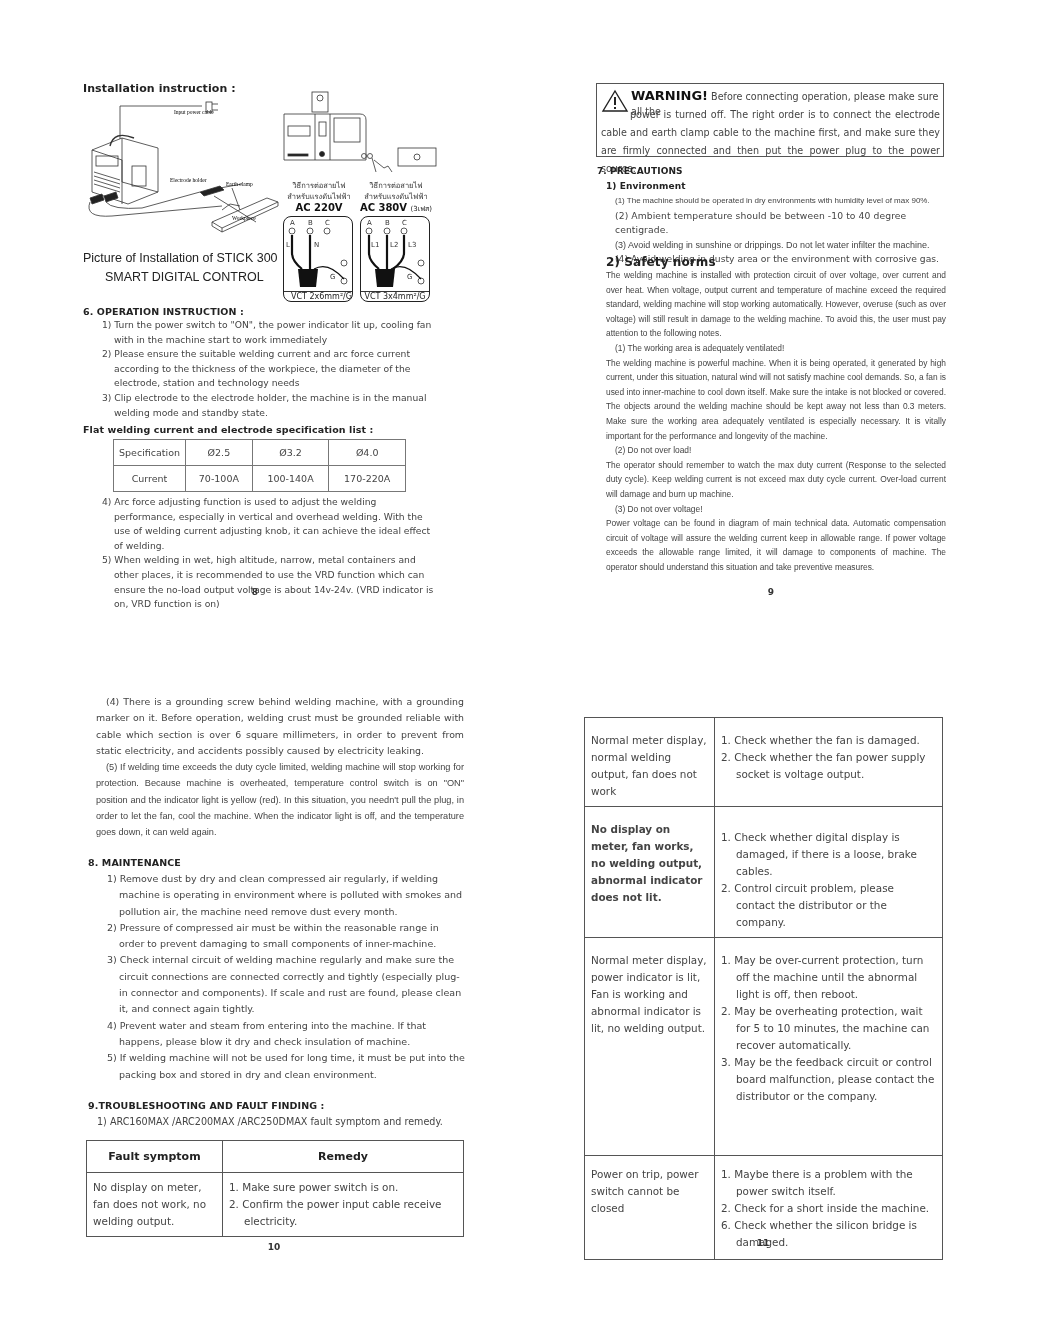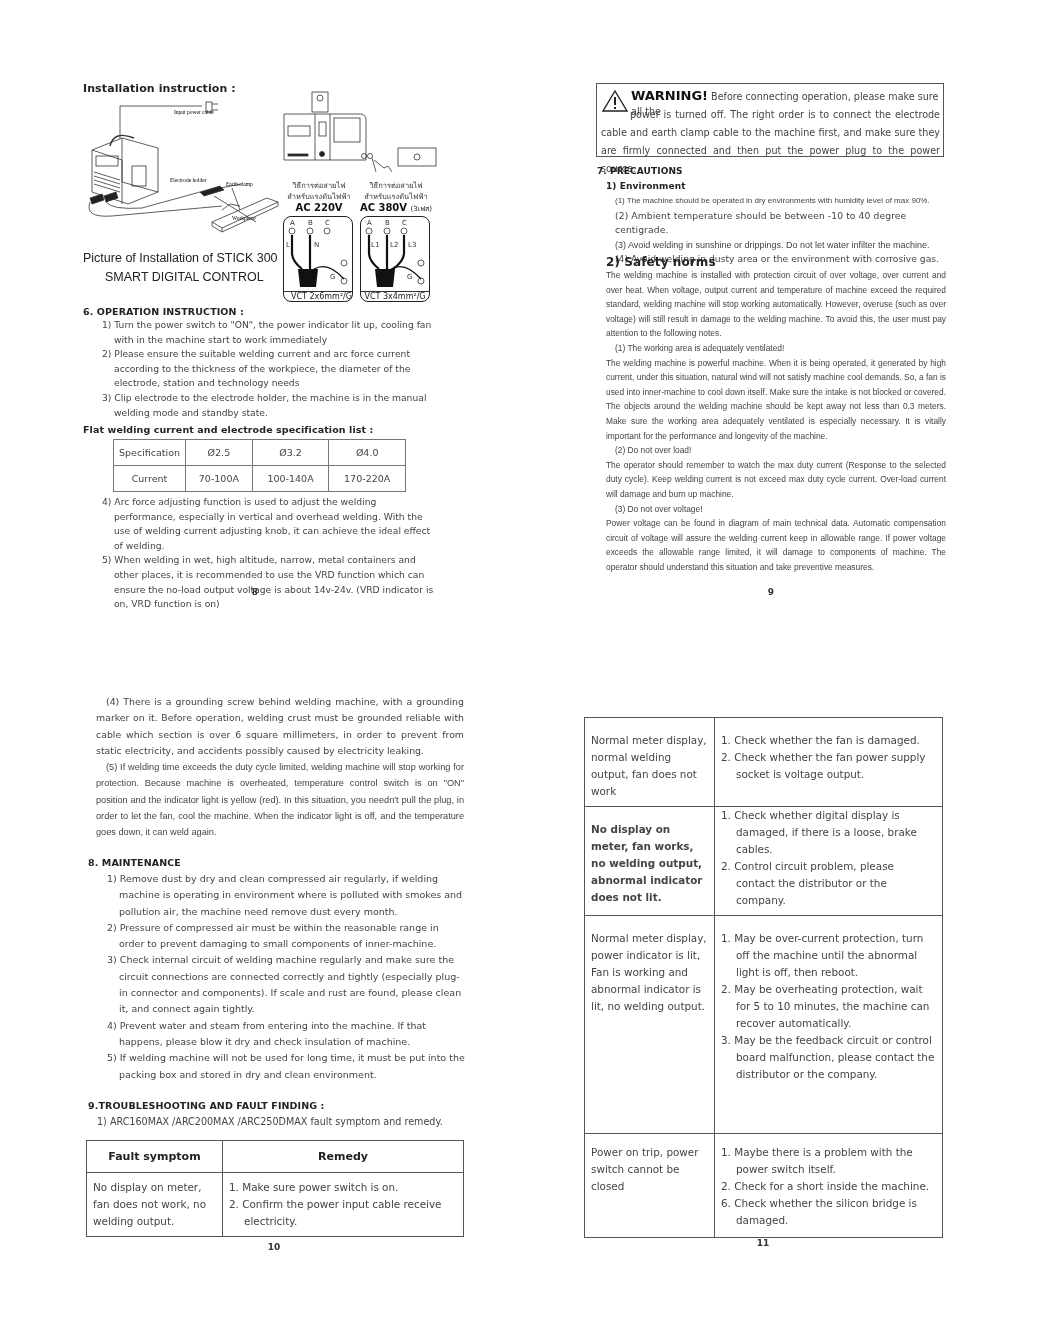--- a/index.html
+++ b/index.html
@@ -276,21 +276,21 @@
     <tbody>
         <tr style="height:88px;">
       <td style="width:130px;padding-top:14px;">Normal meter display, normal welding output, fan does not work</td>
       <td style="padding-top:14px;">
         <div class="rem-item">1. Check whether the fan is damaged.</div>
         <div class="rem-item">2. Check whether the fan power supply socket is voltage output.</div>
       </td>
     </tr>
     <tr style="height:104px;">
       <td style="padding-top:14px;font-weight:bold;">No display on meter, fan works, no welding output, abnormal indicator does not lit.</td>
-      <td style="padding-top:0;margin-top:30px;">
+      <td style="padding-top:22px;margin-top:30px;">
         <div class="rem-item">1. Check whether digital display is damaged, if there is a loose, brake cables.</div>
         <div class="rem-item">2. Control circuit problem, please contact the distributor or the company.</div>
       </td>
     </tr>
     <tr style="height:218px;">
       <td style="padding-top:14px;">Normal meter display, power indicator is lit, Fan is working and abnormal indicator is lit, no welding output.</td>
       <td style="padding-top:14px;">
         <div class="rem-item">1. May be over-current protection, turn off the machine until the abnormal light is off, then reboot.</div>
         <div class="rem-item">2. May be overheating protection, wait for 5 to 10 minutes, the machine can recover automatically.</div>
         <div class="rem-item">3. May be the feedback circuit or control board malfunction, please contact the distributor or the company.</div>

